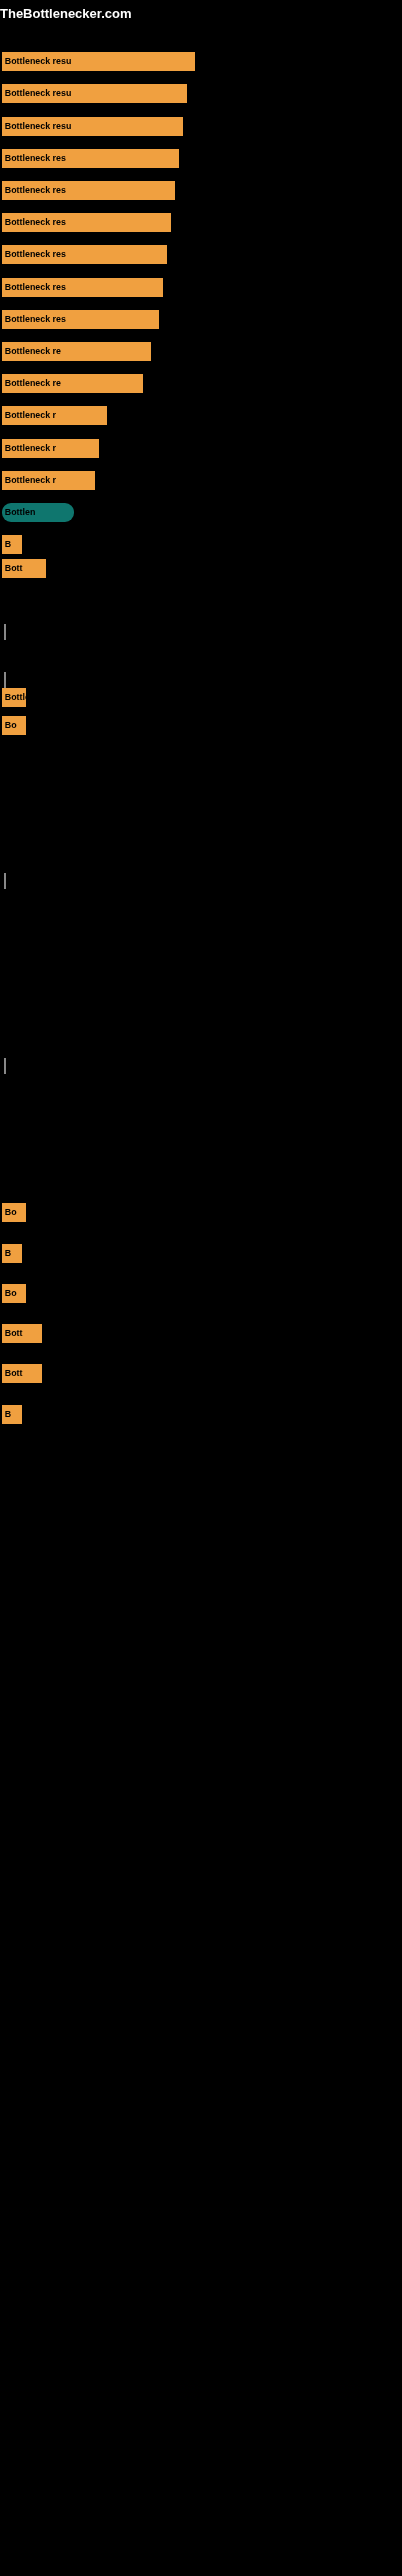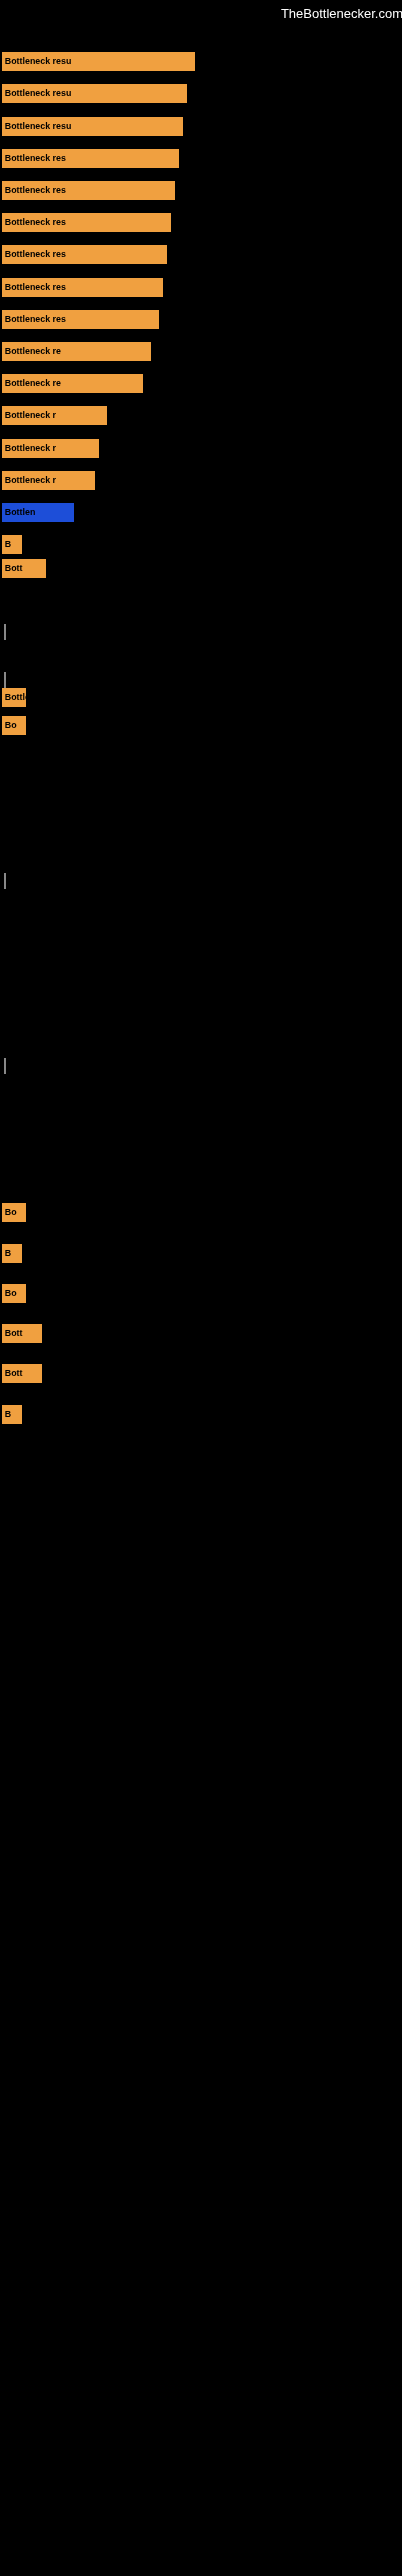--- a/index.html
+++ b/index.html
@@ -10,25 +10,25 @@
 
     body {
       background-color: #000000;
       width: 403px;
       min-height: 2576px;
       font-family: Arial, sans-serif;
       position: relative;
     }
 
     .site-title {
-      text-align: right;
+      text-align: left;
       color: #ffffff;
       font-size: 13px;
       padding: 6.4px 0;
-      font-weight: normal;
+      font-weight: bold;
     }
   </style>
 </head>
 <body>
 
 <div class="site-title">TheBottlenecker.com</div>
 
 <div style="position: relative; width: 403px; height: 2576px;">
 <div style="position: absolute; top: 24px; left: 1.6px; display: flex; align-items: center;">
       <div style="background-color: rgb(240, 160, 64); color: rgb(0, 0, 0); font-size: 8.9px; font-weight: bold; padding: 2.4px 3.2px; white-space: nowrap; overflow: hidden; height: 19.3px; display: flex; align-items: center; max-width: 193px; width: 193px;">Bottleneck resu</div>
@@ -66,21 +66,21 @@
     <div style="position: absolute; top: 378px; left: 1.6px; display: flex; align-items: center;">
       <div style="background-color: rgb(240, 160, 64); color: rgb(0, 0, 0); font-size: 8.9px; font-weight: bold; padding: 2.4px 3.2px; white-space: nowrap; overflow: hidden; height: 19.3px; display: flex; align-items: center; max-width: 105px; width: 105px;">Bottleneck r</div>
     </div>
     <div style="position: absolute; top: 411px; left: 1.6px; display: flex; align-items: center;">
       <div style="background-color: rgb(240, 160, 64); color: rgb(0, 0, 0); font-size: 8.9px; font-weight: bold; padding: 2.4px 3.2px; white-space: nowrap; overflow: hidden; height: 19.3px; display: flex; align-items: center; max-width: 97px; width: 97px;">Bottleneck r</div>
     </div>
     <div style="position: absolute; top: 443px; left: 1.6px; display: flex; align-items: center;">
       <div style="background-color: rgb(240, 160, 64); color: rgb(0, 0, 0); font-size: 8.9px; font-weight: bold; padding: 2.4px 3.2px; white-space: nowrap; overflow: hidden; height: 19.3px; display: flex; align-items: center; max-width: 93px; width: 93px;">Bottleneck r</div>
     </div>
     <div style="position: absolute; top: 475px; left: 1.6px; display: flex; align-items: center;">
-      <div style="background-color: #1d4ed8; color: rgb(0, 0, 0); font-size: 8.9px; font-weight: bold; padding: 2.4px 3.2px; white-space: nowrap; overflow: hidden; height: 19.3px; display: flex; align-items: center; max-width: 72px; width: 72px;">Bottlen</div>
+      <div style="background-color: #0f766e; color: rgb(0, 0, 0); font-size: 8.9px; font-weight: bold; padding: 2.4px 3.2px; white-space: nowrap; overflow: hidden; height: 19.3px; display: flex; align-items: center; max-width: 72px; width: 72px; border-radius: 9px;">Bottlen</div>
     </div>
     <div style="position: absolute; top: 507px; left: 1.6px; display: flex; align-items: center;">
       <div style="background-color: rgb(240, 160, 64); color: rgb(0, 0, 0); font-size: 8.9px; font-weight: bold; padding: 2.4px 3.2px; white-space: nowrap; overflow: hidden; height: 19.3px; display: flex; align-items: center; max-width: 20px; width: 20px;">B</div>
     </div>
     <div style="position: absolute; top: 531px; left: 1.6px; display: flex; align-items: center;">
       <div style="background-color: rgb(240, 160, 64); color: rgb(0, 0, 0); font-size: 8.9px; font-weight: bold; padding: 2.4px 3.2px; white-space: nowrap; overflow: hidden; height: 19.3px; display: flex; align-items: center; max-width: 44px; width: 44px;">Bott</div>
     </div>
     <div style="position: absolute; top: 660px; left: 1.6px; display: flex; align-items: center;">
       <div style="background-color: rgb(240, 160, 64); color: rgb(0, 0, 0); font-size: 8.9px; font-weight: bold; padding: 2.4px 3.2px; white-space: nowrap; overflow: hidden; height: 19.3px; display: flex; align-items: center; max-width: 24px; width: 24px;">Bottleneck res</div>
     </div>

